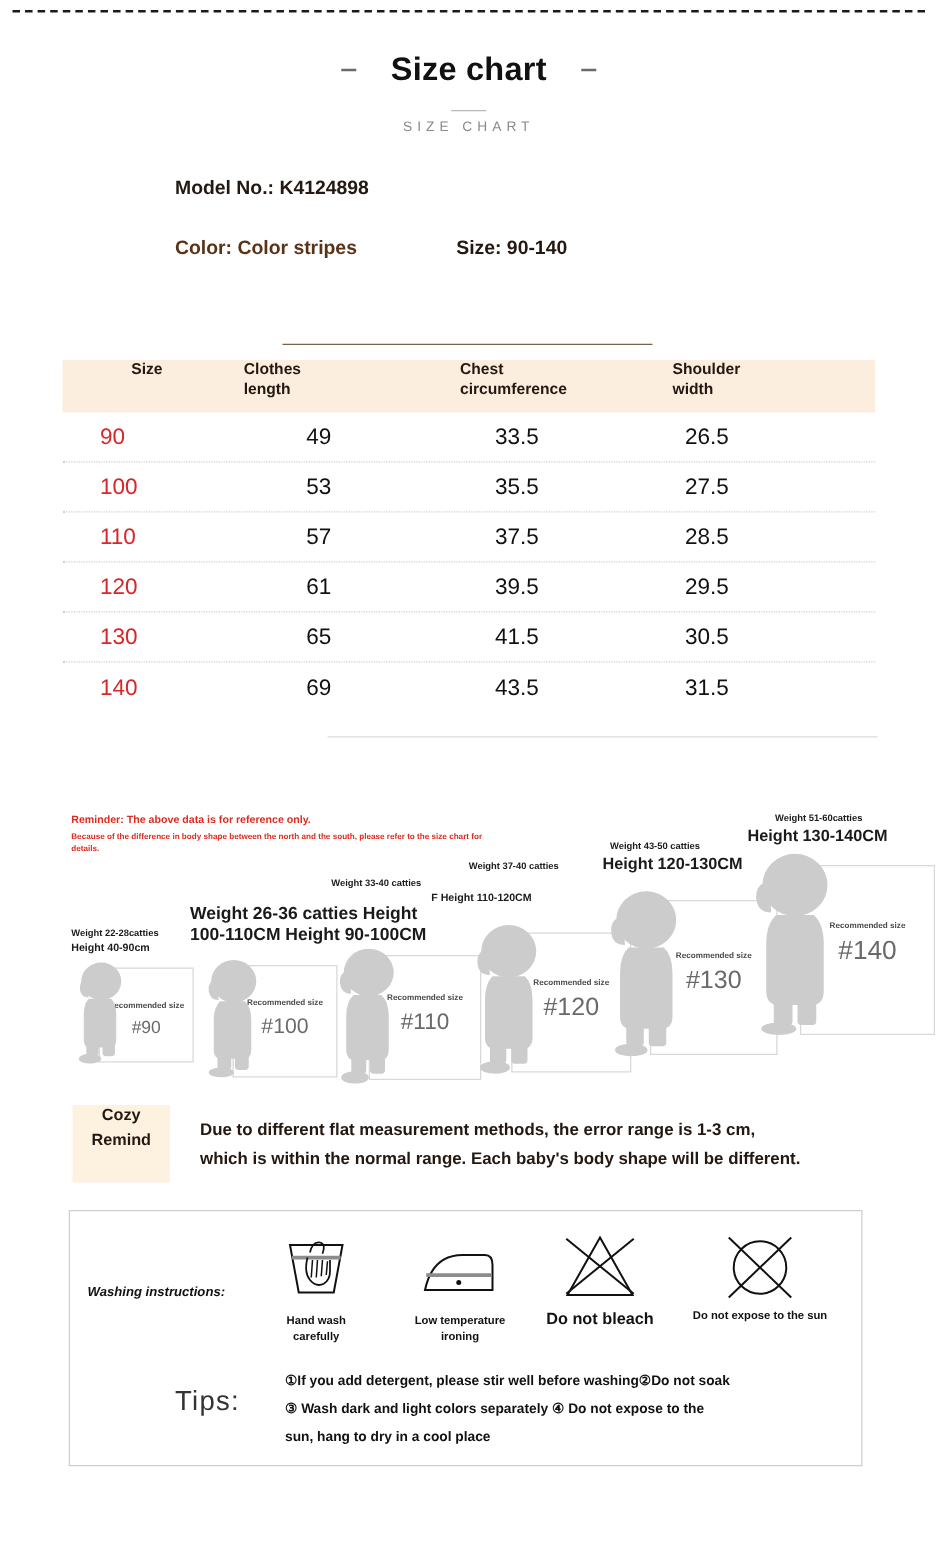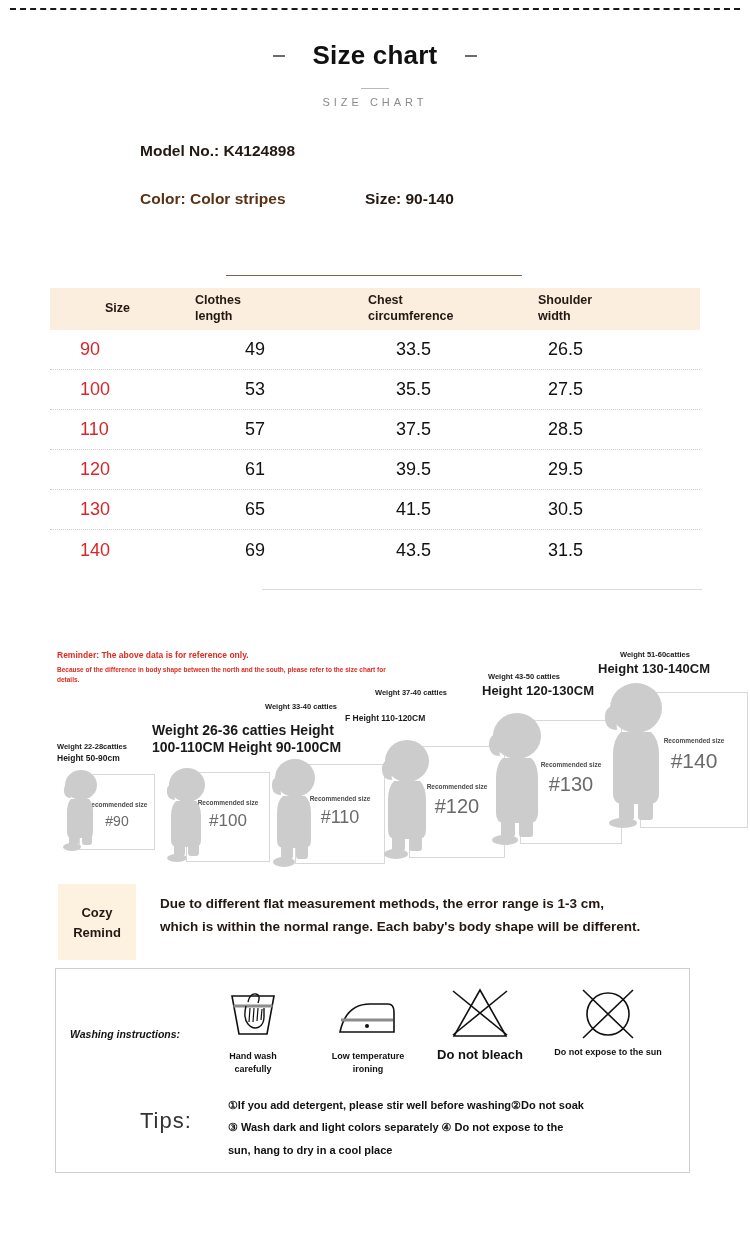--- a/index.html
+++ b/index.html
@@ -81,21 +81,20 @@
     height: 1px; background: #7a6149;
   }
   .table {
     position: absolute;
     top: 288px; left: 50px; width: 650px;
   }
   .thead {
     display: flex;
     background: #fbeede;
     height: 42px;
-    align-items: center;
   }
   .thead .cell {
     font-size: 12.5px;
     font-weight: bold;
     color: #231812;
     line-height: 1.25;
   }
   .row {
     display: flex;
     align-items: center;
@@ -178,26 +177,26 @@
     font-weight: bold;
     line-height: 1.25;
     color: #1a1a1a;
     white-space: nowrap;
   }
 
   
   .cozy {
     position: absolute;
     top: 884px; left: 58px;
-    width: 78px; height: 76px;
+    width: 78px; height: 62px;
     background: #fdf1e0;
     display: flex;
     flex-direction: column;
     align-items: center;
-    justify-content: center;
+    justify-content: flex-start;
     gap: 5px;
   }
   .cozy span { font-size: 13px; font-weight: bold; color: #231812; }
   .cozy-text {
     position: absolute;
     top: 893px; left: 160px; width: 530px;
     font-size: 13.5px;
     font-weight: bold;
     line-height: 1.7;
     color: #231812;
@@ -334,21 +333,21 @@
 
 <div class="reminder">
   <div class="r1">Reminder: The above data is for reference only.</div>
   <div class="r2">Because of the difference in body shape between the north and the south, please refer to the size chart for details.</div>
 </div>
 
 <div class="figures">
 
   <div class="fig" style="left:57px; top:92px;">
     <div class="caption cap-w" style="left:0; top:0;">Weight 22-28catties</div>
-    <div class="caption cap-h" style="left:0; top:11px;">Height 50-90cm</div>
+    <div class="caption cap-h" style="left:0; top:11px;">Height 40-90cm</div>
     <div class="card" style="left:22px; top:32px; width:76px; height:76px;">
       <div class="rec" style="top:26px;">Recommended size</div>
       <div class="sz" style="top:38px; font-size:14px;">#90</div>
     </div>
     <svg width="46" height="82" viewBox="0 0 46 82" style="left:0; top:27px;">
       <g fill="#cccccc">
         <ellipse cx="24" cy="16" rx="16" ry="15"></ellipse>
         <path d="M12 14 q-6 2 -5 9 q1 6 7 6 z"></path>
         <path d="M14 30 q-4 4 -4 13 l0 20 q0 6 5 6 l16 0 q5 0 5 -6 l0 -20 q0 -9 -4 -13 z"></path>
         <rect x="12" y="62" width="10" height="14" rx="3"></rect>

